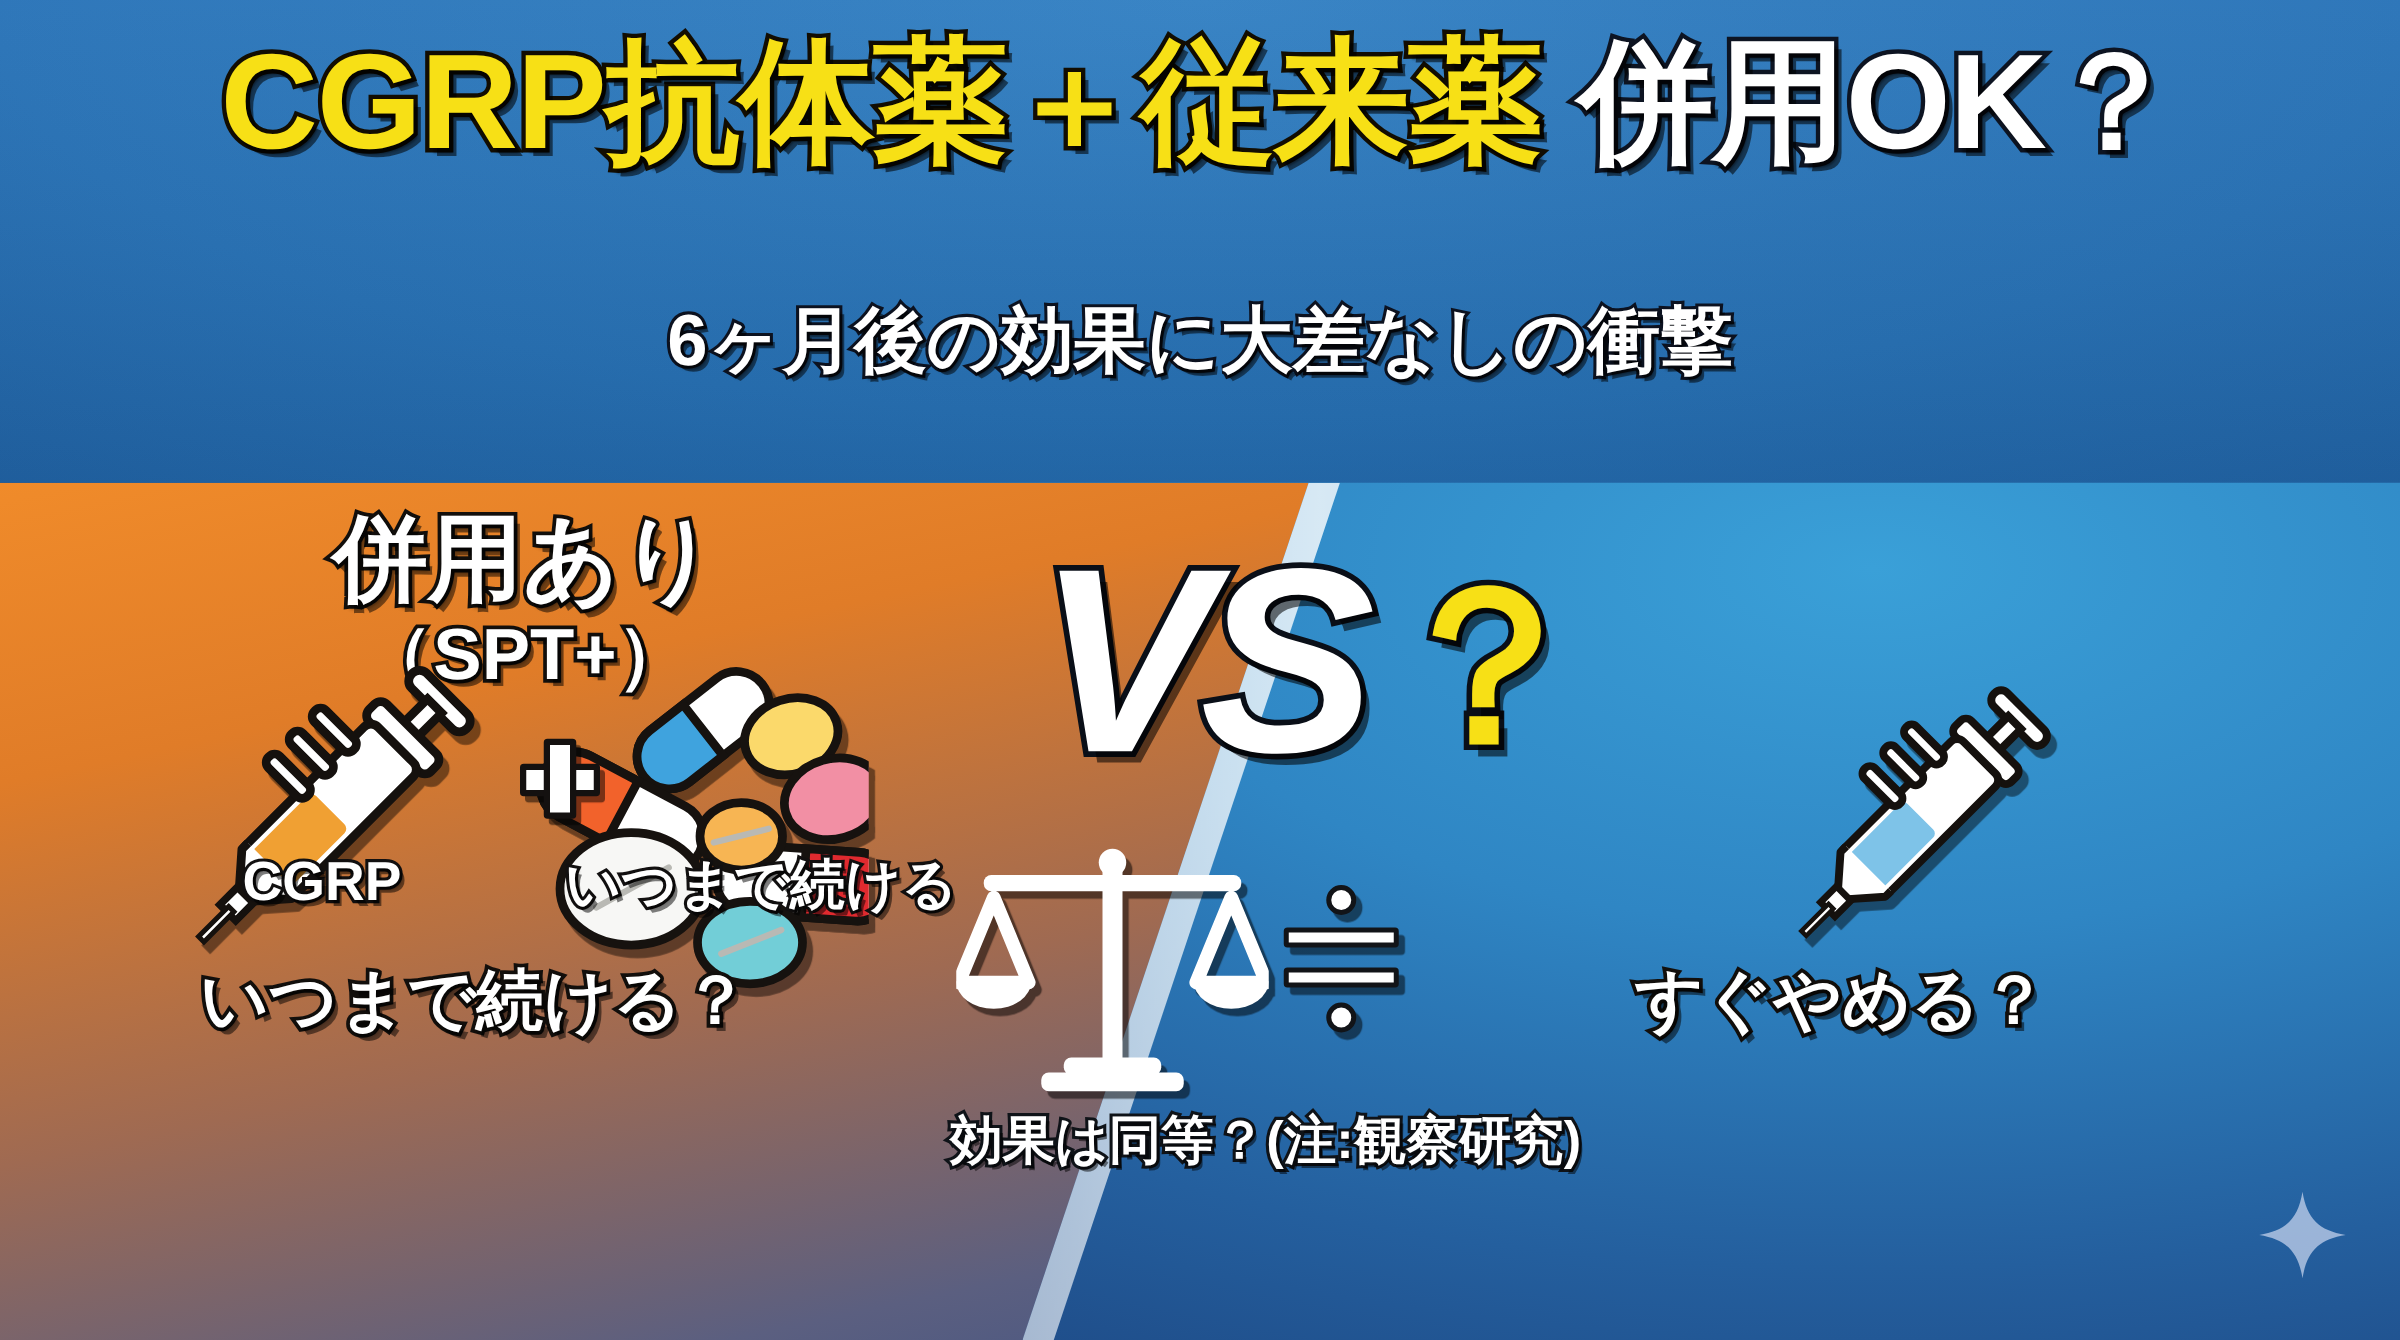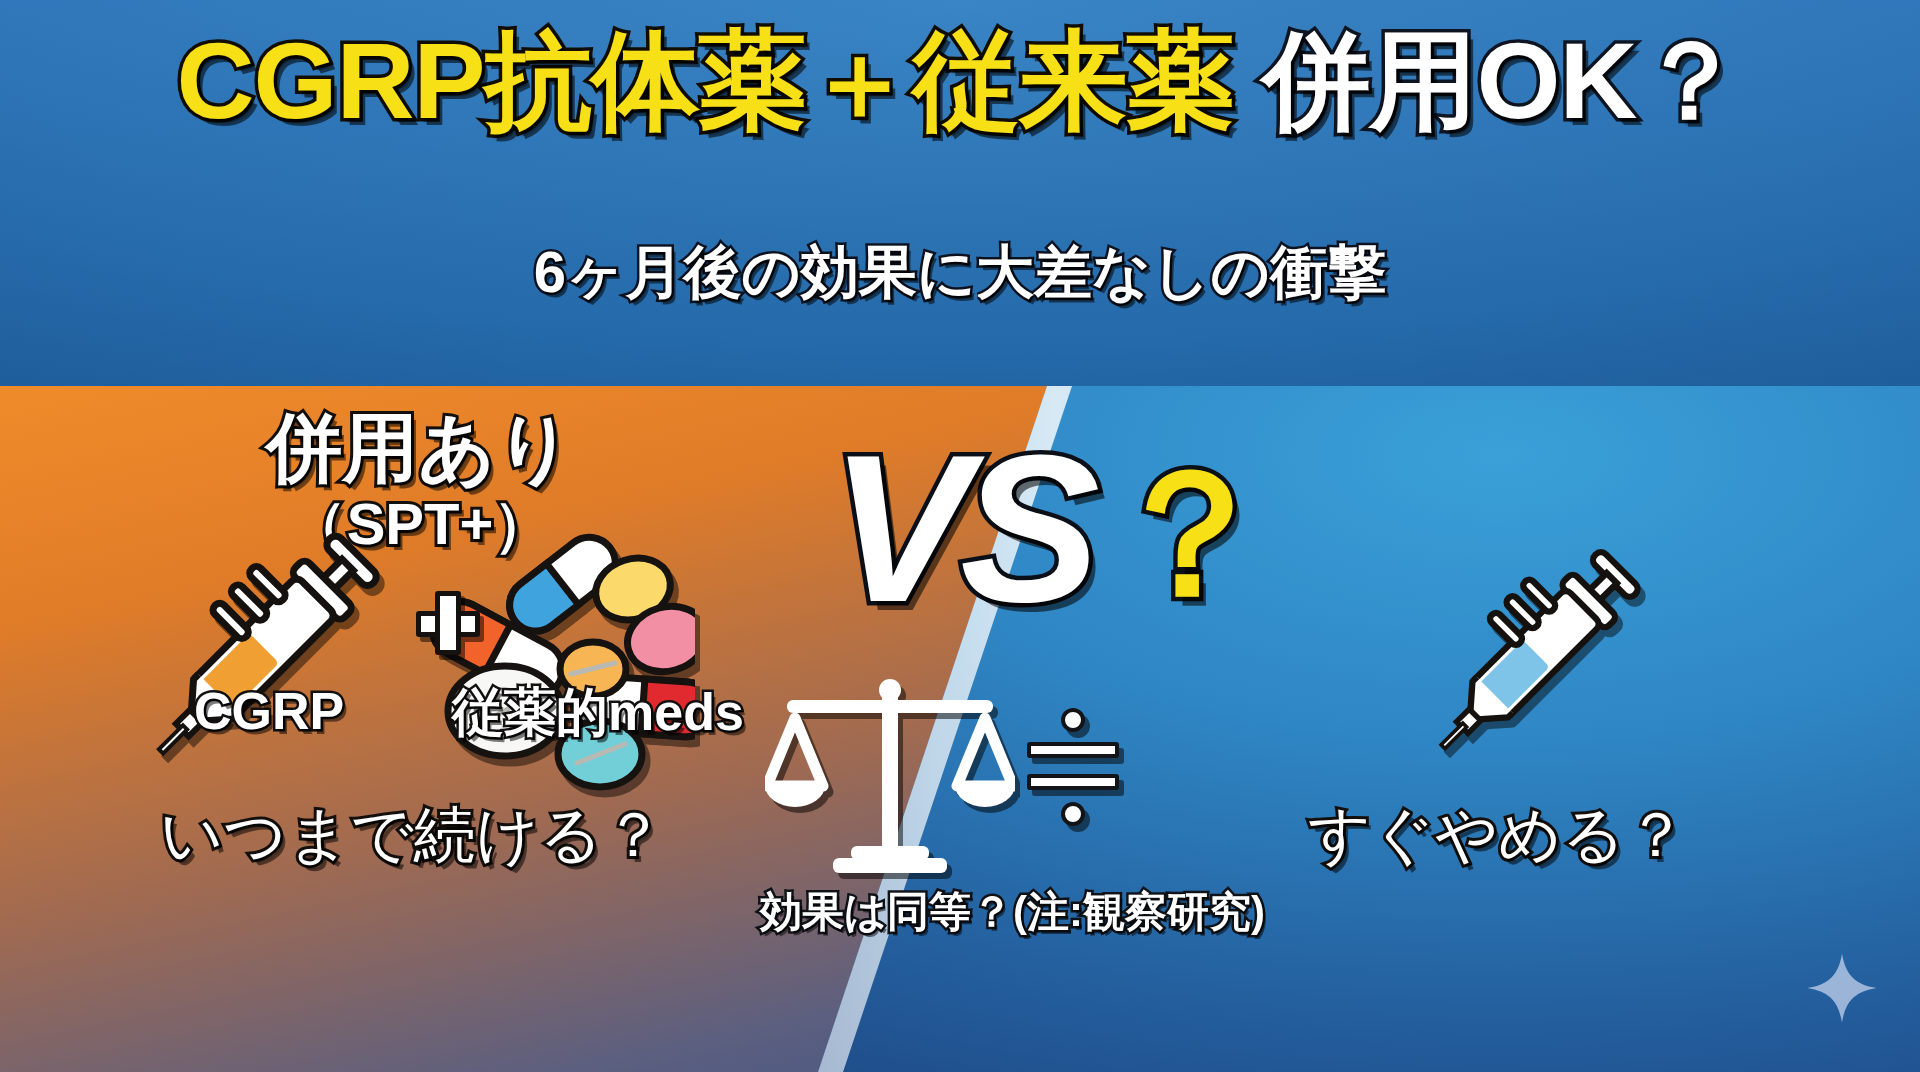--- a/index.html
+++ b/index.html
@@ -105,33 +105,32 @@
     z-index:5;
   }
   .side-heading .big{display:block;font-size:76px;line-height:1.05;}
   .side-heading .small{display:block;font-size:58px;line-height:1.12;margin-top:4px;}
 
   #left-heading{left:120px;width:600px;top:22px;}
   #right-heading{left:1230px;width:560px;top:22px;}
 
   .bottom-q{
     position:absolute;white-space:nowrap;
-    color:#fff;font-weight:400;font-size:62px;
+    color:#fff;font-weight:700;font-size:54px;
     -webkit-text-stroke:6px #120f0c;
     paint-order:stroke fill;
     text-shadow:5px 6px 0 rgba(0,0,0,.5), 2px 3px 3px rgba(0,0,0,.45);
     z-index:6;
-    margin-top:29px;
   }
   #left-q{left:160px;top:378px;}
   #right-q{left:1308px;top:378px;}
 
   .item-label{
     position:absolute;white-space:nowrap;
-    color:#fff;font-weight:900;font-size:52px;
+    color:#fff;font-weight:900;font-size:44px;
     -webkit-text-stroke:5px #121010;
     paint-order:stroke fill;
     text-shadow:4px 5px 0 rgba(0,0,0,.5), 2px 2px 2px rgba(0,0,0,.4);
     z-index:6;
   }
   #label-cgrp{left:194px;top:295px;}
   #label-meds{left:452px;top:292px;}
 
   
   #plus-sign{
@@ -270,21 +269,21 @@
         <ellipse cx="205" cy="243" rx="42" ry="33" fill="#72ced7"></ellipse>
       </g>
       <g stroke="#b9b9b4" stroke-width="5" stroke-linecap="round" fill="none">
         <line x1="82" y1="215" x2="140" y2="183"></line>
         <line x1="182" y1="252" x2="230" y2="233"></line>
         <line x1="176" y1="163" x2="220" y2="152"></line>
       </g>
     </svg>
 
     <div class="item-label" id="label-cgrp">CGRP</div>
-    <div class="item-label" id="label-meds">従薬的meds</div>
+    <div class="item-label" id="label-meds">いつまで続ける</div>
     <div class="bottom-q" id="left-q">いつまで続ける？</div>
 
     <div id="vs-block">
       <div id="vs-text">VS</div>
       <div id="q-mark">？</div>
     </div>
 
     <svg id="scales" viewBox="0 0 250 200">
       <g fill="#ffffff">
         <circle cx="125" cy="12" r="11"></circle>

